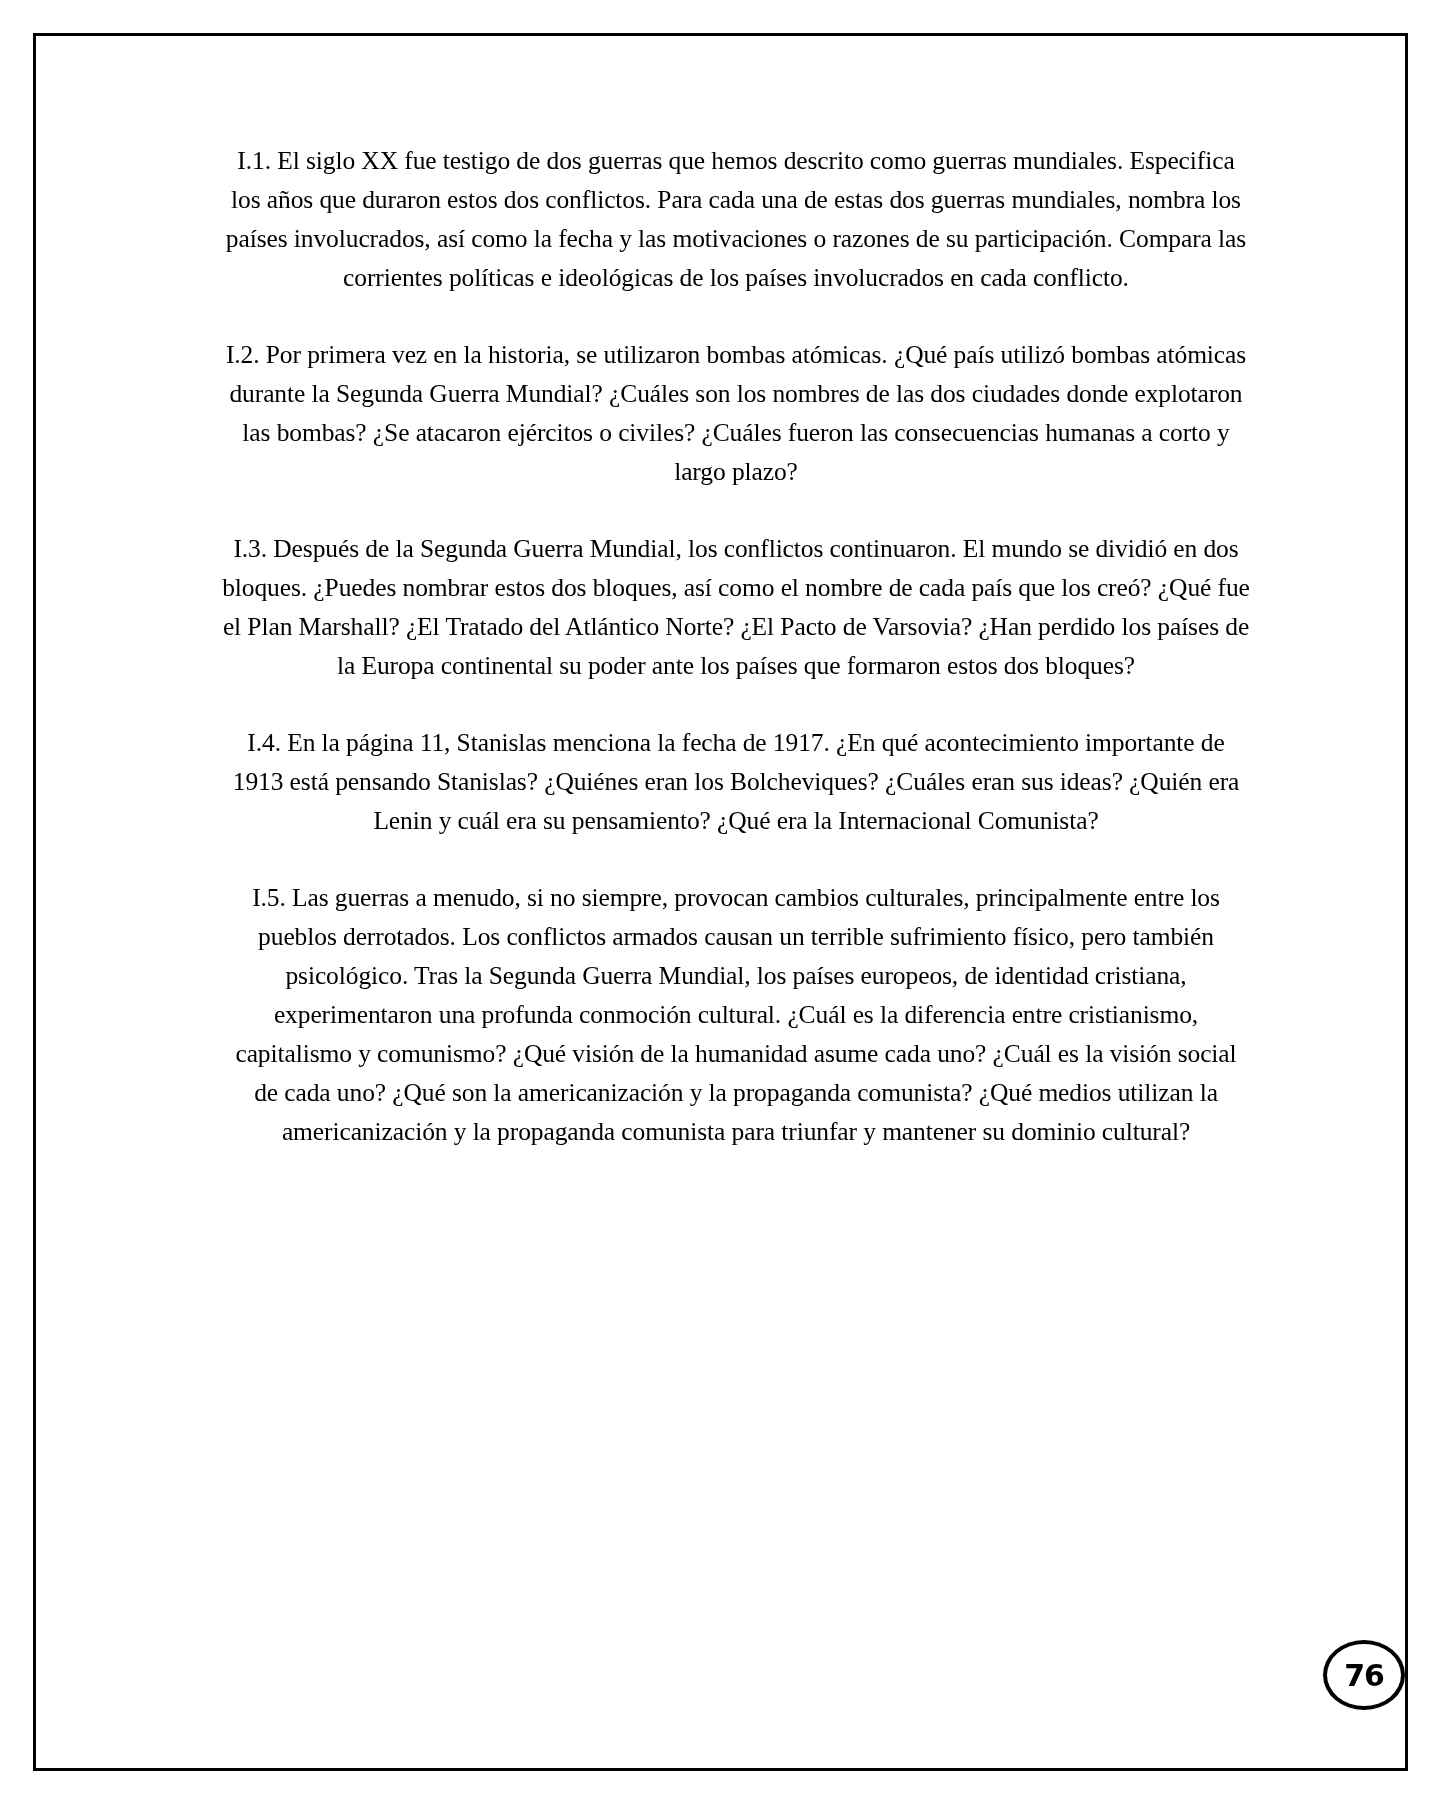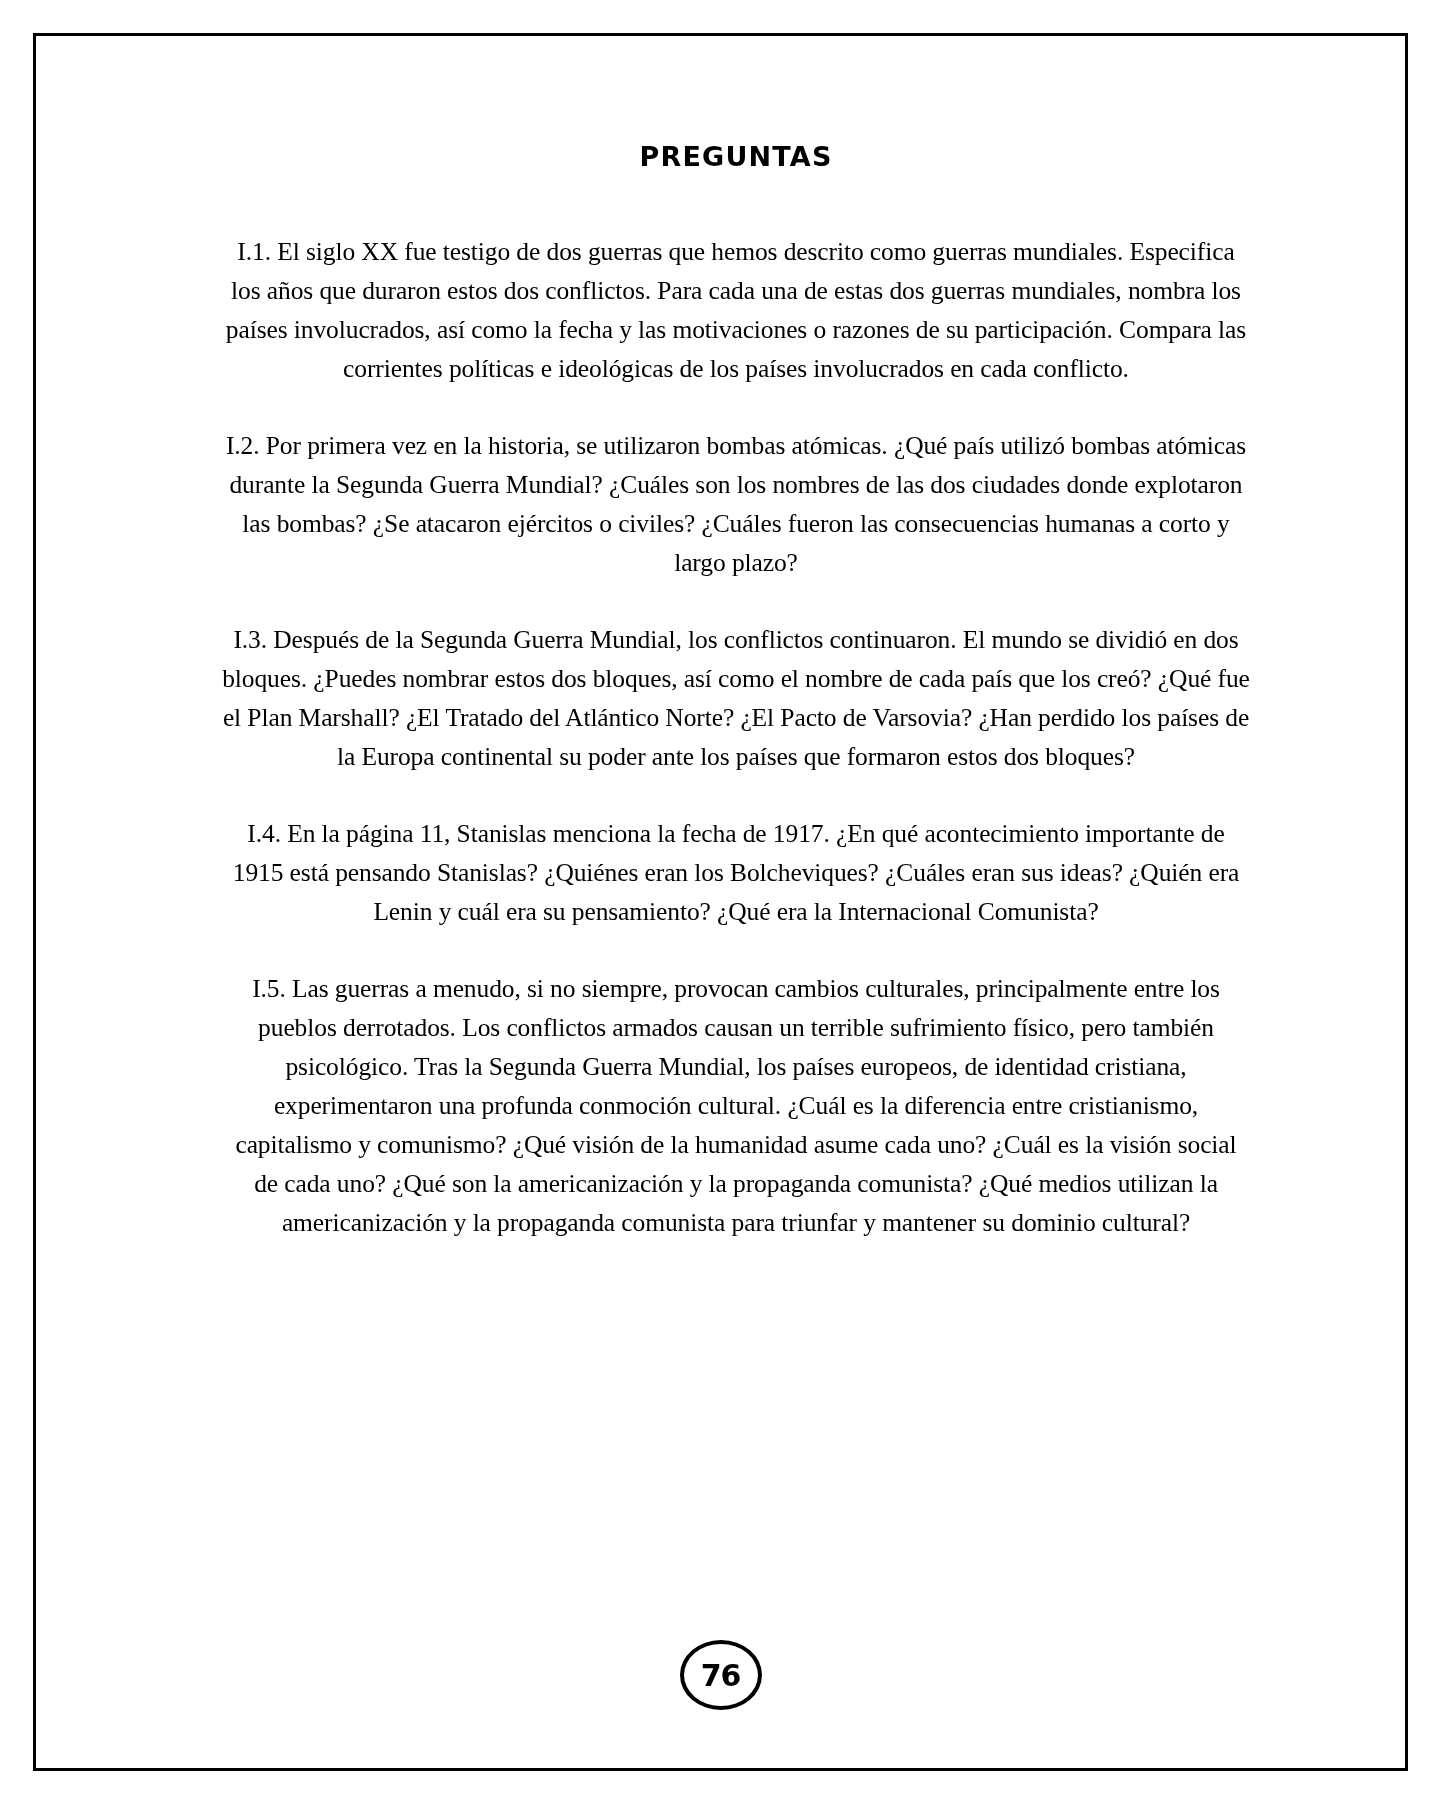--- a/index.html
+++ b/index.html
@@ -56,21 +56,21 @@
   }
   .question:last-child {
     margin-bottom: 0;
   }
   .footer {
     position: absolute;
     left: 0;
     right: 0;
     bottom: 58px;
     display: flex;
-    justify-content: center;
+    justify-content: flex-end;
     align-items: center;
   }
   .page-number-badge {
     width: 74px;
     height: 62px;
     border: 4px solid #000000;
     border-radius: 50%;
     display: flex;
     align-items: center;
     justify-content: center;
@@ -78,23 +78,22 @@
     font-weight: 800;
     font-family: "DejaVu Sans", sans-serif;
     letter-spacing: -1px;
   }
 </style>
 </head>
 <body>
 
 <div class="page">
   <div class="content">
-    <h1 class="doc-title">PREGUNTAS</h1>
     <p class="question">I.1. El siglo XX fue testigo de dos guerras que hemos descrito como guerras mundiales. Especifica los años que duraron estos dos conflictos. Para cada una de estas dos guerras mundiales, nombra los países involucrados, así como la fecha y las motivaciones o razones de su participación. Compara las corrientes políticas e ideológicas de los países involucrados en cada conflicto.</p>
     <p class="question">I.2. Por primera vez en la historia, se utilizaron bombas atómicas. ¿Qué país utilizó bombas atómicas durante la Segunda Guerra Mundial? ¿Cuáles son los nombres de las dos ciudades donde explotaron las bombas? ¿Se atacaron ejércitos o civiles? ¿Cuáles fueron las consecuencias humanas a corto y largo plazo?</p>
     <p class="question">I.3. Después de la Segunda Guerra Mundial, los conflictos continuaron. El mundo se dividió en dos bloques. ¿Puedes nombrar estos dos bloques, así como el nombre de cada país que los creó? ¿Qué fue el Plan Marshall? ¿El Tratado del Atlántico Norte? ¿El Pacto de Varsovia? ¿Han perdido los países de la Europa continental su poder ante los países que formaron estos dos bloques?</p>
-    <p class="question">I.4. En la página 11, Stanislas menciona la fecha de 1917. ¿En qué acontecimiento importante de 1915 está pensando Stanislas? ¿Quiénes eran los Bolcheviques? ¿Cuáles eran sus ideas? ¿Quién era Lenin y cuál era su pensamiento? ¿Qué era la Internacional Comunista?</p>
+    <p class="question">I.4. En la página 11, Stanislas menciona la fecha de 1917. ¿En qué acontecimiento importante de 1913 está pensando Stanislas? ¿Quiénes eran los Bolcheviques? ¿Cuáles eran sus ideas? ¿Quién era Lenin y cuál era su pensamiento? ¿Qué era la Internacional Comunista?</p>
     <p class="question">I.5. Las guerras a menudo, si no siempre, provocan cambios culturales, principalmente entre los pueblos derrotados. Los conflictos armados causan un terrible sufrimiento físico, pero también psicológico. Tras la Segunda Guerra Mundial, los países europeos, de identidad cristiana, experimentaron una profunda conmoción cultural. ¿Cuál es la diferencia entre cristianismo, capitalismo y comunismo? ¿Qué visión de la humanidad asume cada uno? ¿Cuál es la visión social de cada uno? ¿Qué son la americanización y la propaganda comunista? ¿Qué medios utilizan la americanización y la propaganda comunista para triunfar y mantener su dominio cultural?</p>
   </div>
   <div class="footer">
     <div class="page-number-badge">76</div>
   </div>
 </div>
 
 </body></html>

